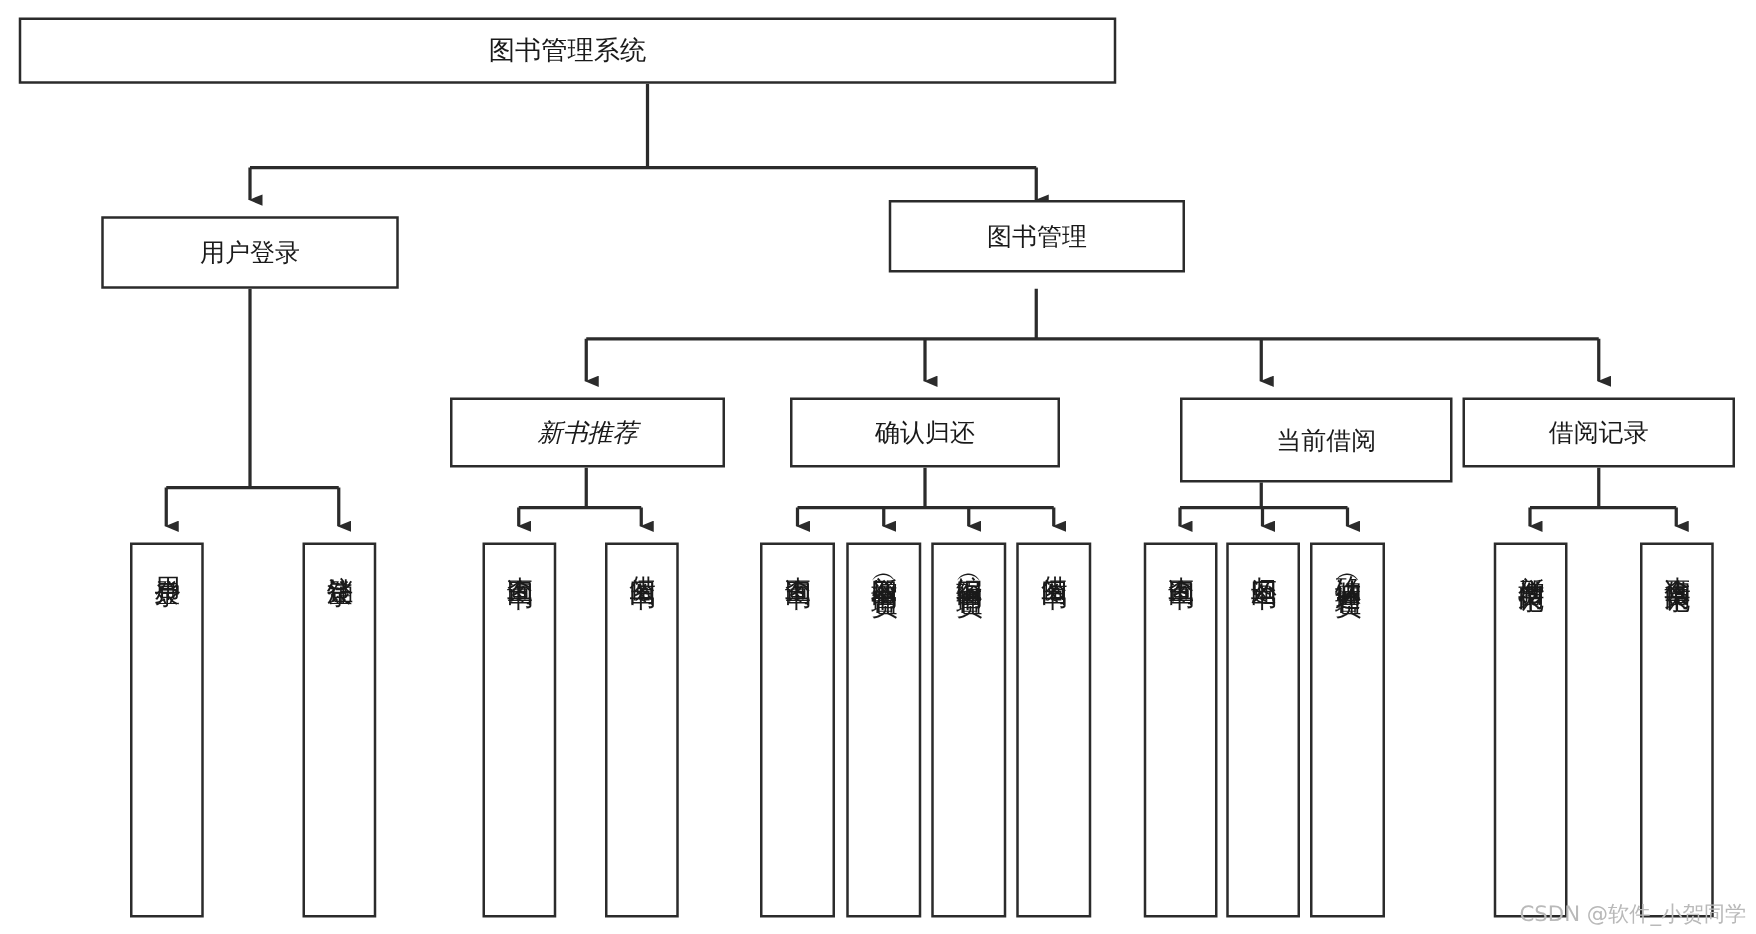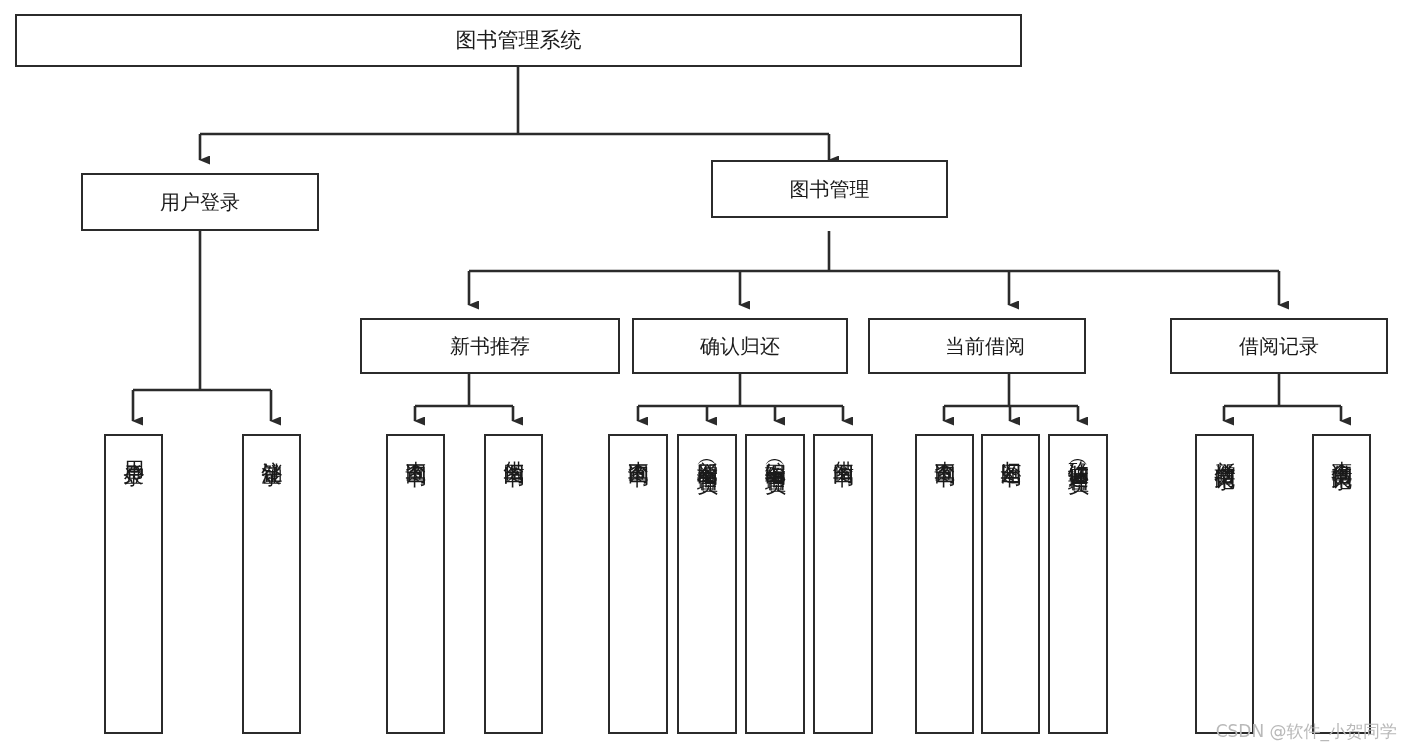--- a/index.html
+++ b/index.html
@@ -114,38 +114,38 @@
         <path d="M 944 406 L 944 421" marker-end="url(#arrowhead)"></path>
         <path d="M 1010 406 L 1010 421" marker-end="url(#arrowhead)"></path>
         <path d="M 1078 406 L 1078 421" marker-end="url(#arrowhead)"></path>
         <path d="M 1279 374 L 1279 406"></path>
         <path d="M 1224 406 L 1341 406"></path>
         <path d="M 1224 406 L 1224 421" marker-end="url(#arrowhead)"></path>
         <path d="M 1341 406 L 1341 421" marker-end="url(#arrowhead)"></path>
       </g>
   </svg>
 
-  <div class="node root horiz" style="left: 15px; top: 14px; width: 1007px; height: 53px;">
+  <div class="node root horiz" style="left: 15px; top: 14px; width: 878px; height: 53px;">
     <span class="node-label">图书管理系统</span>
   </div>
 
   <div class="node horiz" style="left: 81px; top: 173px; width: 238px; height: 58px;">
     <span class="node-label">用户登录</span>
   </div>
   <div class="node horiz" style="left: 711px; top: 160px; width: 237px; height: 58px;">
     <span class="node-label">图书管理</span>
   </div>
 
-  <div class="node horiz" style="left: 360px; top: 318px; width: 260px; height: 56px;">
+  <div class="node horiz" style="left: 360px; top: 318px; width: 220px; height: 56px; font-style: italic;">
     <span class="node-label">新书推荐</span>
   </div>
   <div class="node horiz" style="left: 632px; top: 318px; width: 216px; height: 56px;">
     <span class="node-label">确认归还</span>
   </div>
-  <div class="node horiz" style="left: 868px; top: 318px; width: 218px; height: 56px; padding-left: 16px;">
+  <div class="node horiz" style="left: 944px; top: 318px; width: 218px; height: 68px; padding-left: 16px;">
     <span class="node-label">当前借阅</span>
   </div>
   <div class="node horiz" style="left: 1170px; top: 318px; width: 218px; height: 56px;">
     <span class="node-label">借阅记录</span>
   </div>
 
   <div class="node vert" style="left: 104px; top: 434px; width: 59px; height: 300px;">
     <span class="node-label">用户登录</span>
   </div>
   <div class="node vert" style="left: 242px; top: 434px; width: 59px; height: 300px;">

